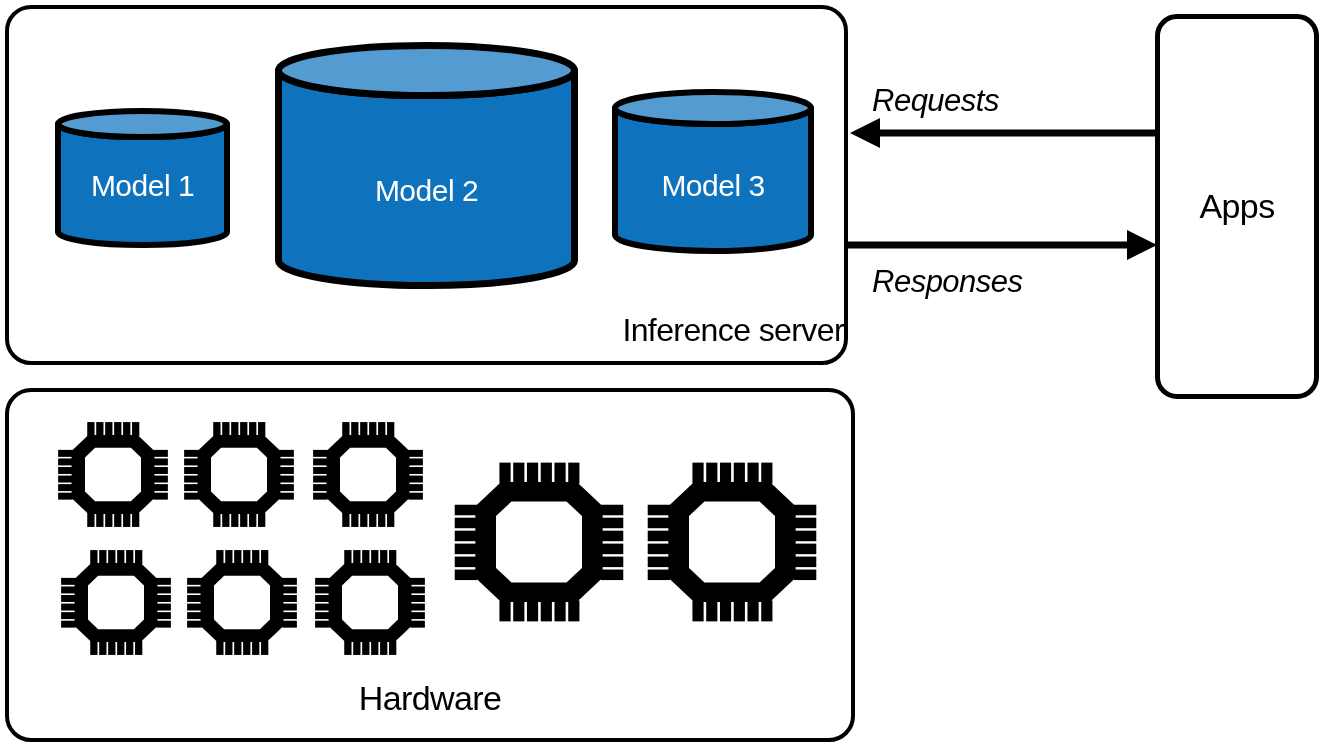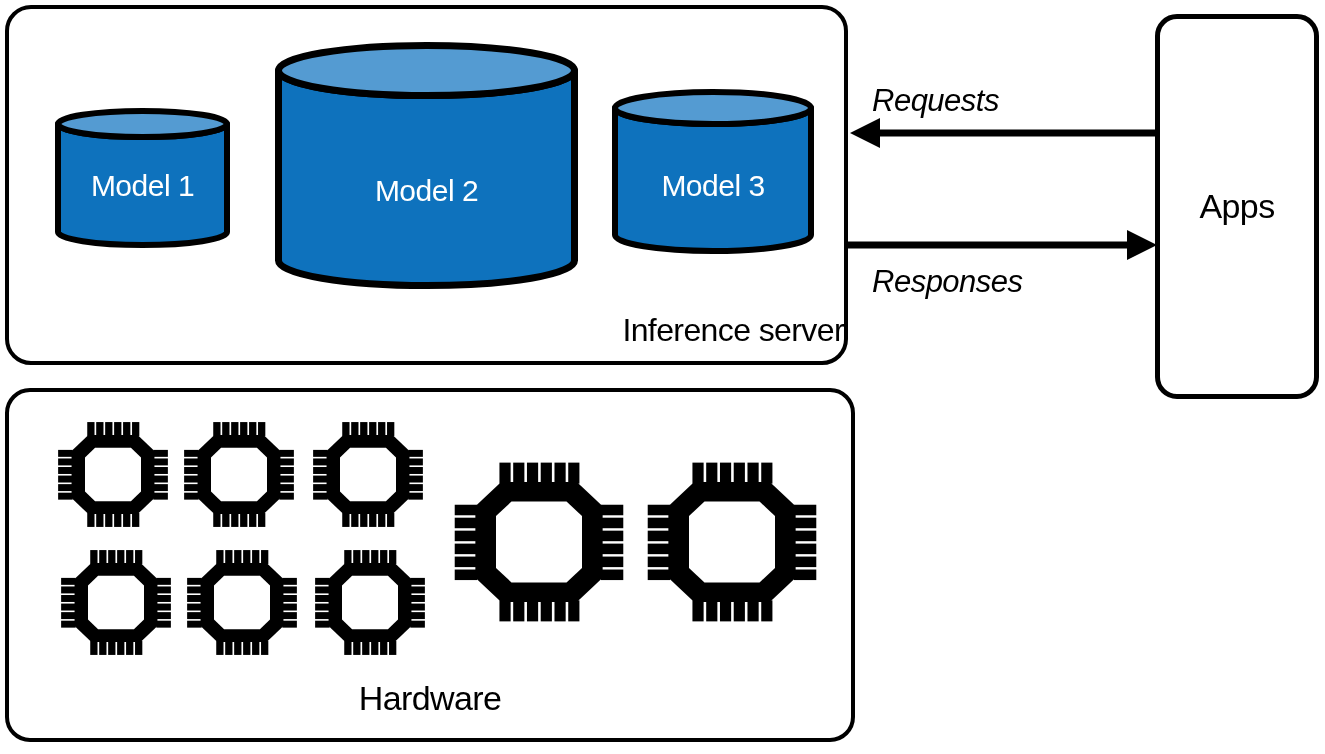--- a/index.html
+++ b/index.html
@@ -55,21 +55,21 @@
     <ellipse cx="151.5" cy="28.5" rx="148" ry="25" style="fill:var(--cyl-top);stroke:var(--outline);" stroke-width="7"></ellipse>
     <text class="cyl-text" x="151.5" y="159" text-anchor="middle">Model 2</text>
   </svg>
 
   <svg class="abs" style="left:612px;top:89px;" width="202" height="165" viewBox="0 0 202 165">
     <path d="M 3,19 L 3,146 A 98,16 0 0 0 199,146 L 199,19 A 98,16 0 0 1 3,19 Z" style="fill:var(--cyl-body);stroke:var(--outline);" stroke-width="6" stroke-linejoin="round"></path>
     <ellipse cx="101" cy="19" rx="98" ry="16" style="fill:var(--cyl-top);stroke:var(--outline);" stroke-width="6"></ellipse>
     <text class="cyl-text" x="101" y="107" text-anchor="middle">Model 3</text>
   </svg>
 
-  <div class="box" style="left:5px;top:388px;width:850px;height:354px;border-radius:25px;">
+  <div class="box" style="left:5px;top:388px;width:850px;height:354px;">
     <div class="box-label" style="bottom:20px;font-size:34px;">Hardware</div>
   </div>
 
   <div id="chip-layer">
       <svg class="chip" style="left:57px;top:421px;width:112px;height:107px" viewBox="0 0 100 100" preserveAspectRatio="none">
     <g style="fill:var(--chip);">
           <rect x="27" y="1" width="6.5" height="13"></rect>
           <rect x="27" y="86" width="6.5" height="13"></rect>
           <rect x="1" y="27" width="13" height="6.5"></rect>
           <rect x="86" y="27" width="13" height="6.5"></rect>

